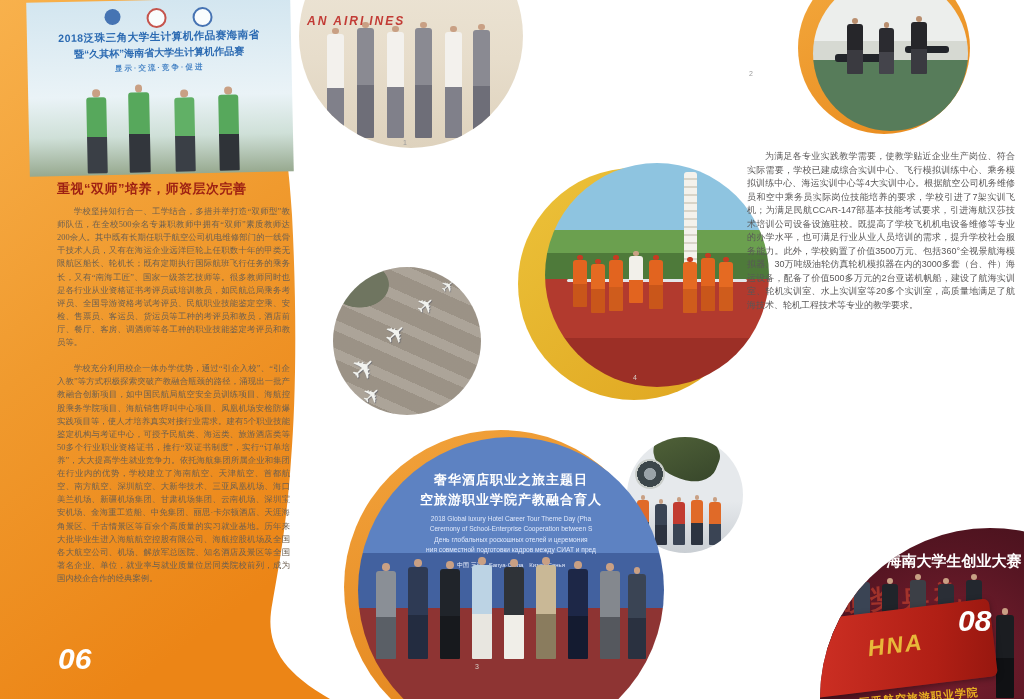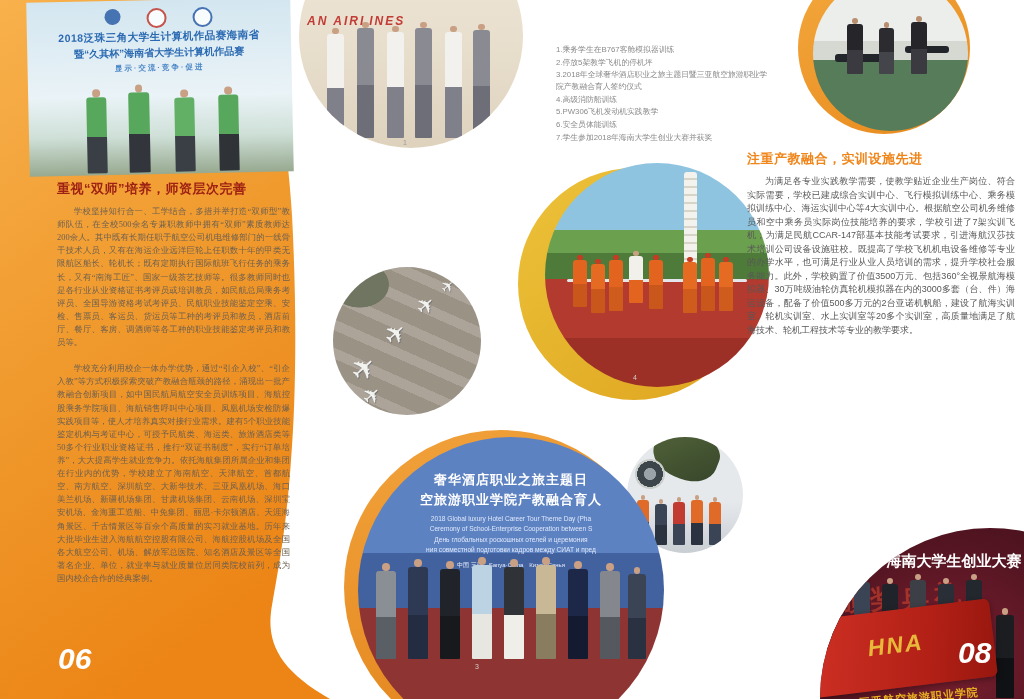--- a/index.html
+++ b/index.html
@@ -124,29 +124,20 @@
   </div>
 
   <div class="col col-left" style="left:57px;top:180px;width:233px;">
     <h3>重视“双师”培养，师资层次完善</h3>
     <p>学校坚持知行合一、工学结合，多措并举打造“双师型”教师队伍，在全校500余名专兼职教师中拥有“双师”素质教师达200余人。其中既有长期任职于航空公司机电维修部门的一线骨干技术人员，又有在海运企业远洋巨轮上任职数十年的甲类无限航区船长、轮机长；既有定期执行国际航班飞行任务的乘务长，又有“南海工匠”、国家一级茶艺技师等。很多教师同时也是各行业从业资格证书考评员或培训教员，如民航总局乘务考评员、全国导游资格考试考评员、民航职业技能鉴定空乘、安检、售票员、客运员、货运员等工种的考评员和教员，酒店前厅、餐厅、客房、调酒师等各工种的职业技能鉴定考评员和教员等。</p>
     <p>学校充分利用校企一体办学优势，通过“引企入校”、“引企入教”等方式积极探索突破产教融合瓶颈的路径，涌现出一批产教融合创新项目，如中国民航局航空安全员训练项目、海航控股乘务学院项目、海航销售呼叫中心项目、凤凰机场安检防爆实践项目等，使人才培养真实对接行业需求。建有5个职业技能鉴定机构与考证中心，可授予民航类、海运类、旅游酒店类等50多个行业职业资格证书，推行“双证书制度”，实行“订单培养”，大大提高学生就业竞争力。依托海航集团所属企业和集团在行业内的优势，学校建立了海南航空、天津航空、首都航空、南方航空、深圳航空、大新华技术、三亚凤凰机场、海口美兰机场、新疆机场集团、甘肃机场集团、云南机场、深圳宝安机场、金海重工造船、中免集团、丽思·卡尔顿酒店、天涯海角景区、千古情景区等百余个高质量的实习就业基地。历年来大批毕业生进入海航航空控股有限公司、海航控股机场及全国各大航空公司、机场、解放军总医院、知名酒店及景区等全国著名企业、单位，就业率与就业质量位居同类院校前列，成为国内校企合作的经典案例。</p>
   </div>
 
   <div class="pagenum" style="left:58px;top:642px;">06</div>
 
-  <div class="captions" style="left:556px;top:44px;width:214px;">
-    <div>1.乘务学生在B767客舱模拟器训练</div>
-    <div>2.停放5架教学飞机的停机坪</div>
-    <div>3.2018年全球奢华酒店职业之旅主题日暨三亚航空旅游职业学院产教融合育人签约仪式</div>
-    <div>4.高级消防船训练</div>
-    <div>5.PW306飞机发动机实践教学</div>
-    <div>6.安全员体能训练</div>
-    <div>7.学生参加2018年海南大学生创业大赛并获奖</div>
-  </div>
 
   <div class="circ crew">
     <div class="sign">AN AIRLINES</div>
     <div class="psn" style="left:28px;top:104px;width:17px;height:110px;--shirt:#f3f1ed;--pants:#80808a;">
         <div class="hd"></div>
         <div class="bd"></div>
       </div>
     <div class="psn" style="left:58px;top:98px;width:17px;height:116px;--shirt:#8a8a92;--pants:#6e6e78;">
         <div class="hd"></div>
         <div class="bd"></div>
@@ -299,21 +290,20 @@
         <div class="hd"></div>
         <div class="bd"></div>
       </div>
     <div class="psn" style="left:270px;top:130px;width:18px;height:92px;--shirt:#3a4454;--pants:#2a3140;">
         <div class="hd"></div>
         <div class="bd"></div>
       </div>
   </div>
 
   <div class="col col-right" style="left:747px;top:150px;width:268px;">
-    <h3>注重产教融合，实训设施先进</h3>
     <p>为满足各专业实践教学需要，使教学贴近企业生产岗位、符合实际需要，学校已建成综合实训中心、飞行模拟训练中心、乘务模拟训练中心、海运实训中心等4大实训中心。根据航空公司机务维修员和空中乘务员实际岗位技能培养的要求，学校引进了7架实训飞机；为满足民航CCAR-147部基本技能考试要求，引进海航汉莎技术培训公司设备设施驻校。既提高了学校飞机机电设备维修等专业的办学水平，也可满足行业从业人员培训的需求，提升学校社会服务能力。此外，学校购置了价值3500万元、包括360°全视景航海模拟器、30万吨级油轮仿真轮机模拟器在内的3000多套（台、件）海运设备，配备了价值500多万元的2台亚诺机帆船，建设了航海实训室、轮机实训室、水上实训室等20多个实训室，高质量地满足了航海技术、轮机工程技术等专业的教学要求。</p>
   </div>
 
   <div class="circ hna">
     <div class="bline">
       <span class="b1">创青春</span>
       <span class="b2">海南大学生创业大赛</span>
     </div>
     <div class="award">颁奖典礼</div>
     <div class="psn" style="left:6px;top:52px;width:16px;height:70px;--shirt:#2a2e36;--pants:#1d2026;">
@@ -343,20 +333,20 @@
     <div class="psn" style="left:176px;top:80px;width:18px;height:90px;--shirt:#1b1d21;--pants:#101114;">
         <div class="hd"></div>
         <div class="bd"></div>
       </div>
     <div class="flag">
       <div class="hnalogo">HNA</div>
     </div>
     <div class="schoolname">三亚航空旅游职业学院</div>
   </div>
 
-  <div class="pagenum" style="left:958px;top:636px;">08</div>
+  <div class="pagenum" style="left:958px;top:604px;">08</div>
 
   <div class="marker" style="left:403px;top:139px;color:#9a9a9a;">1</div>
   <div class="marker" style="left:749px;top:70px;color:#9a9a9a;">2</div>
   <div class="marker" style="left:475px;top:663px;color:#d8cfc8;">3</div>
   <div class="marker" style="left:633px;top:374px;color:#d8cfc8;">4</div>
 
 </div>
 
 </body></html>

